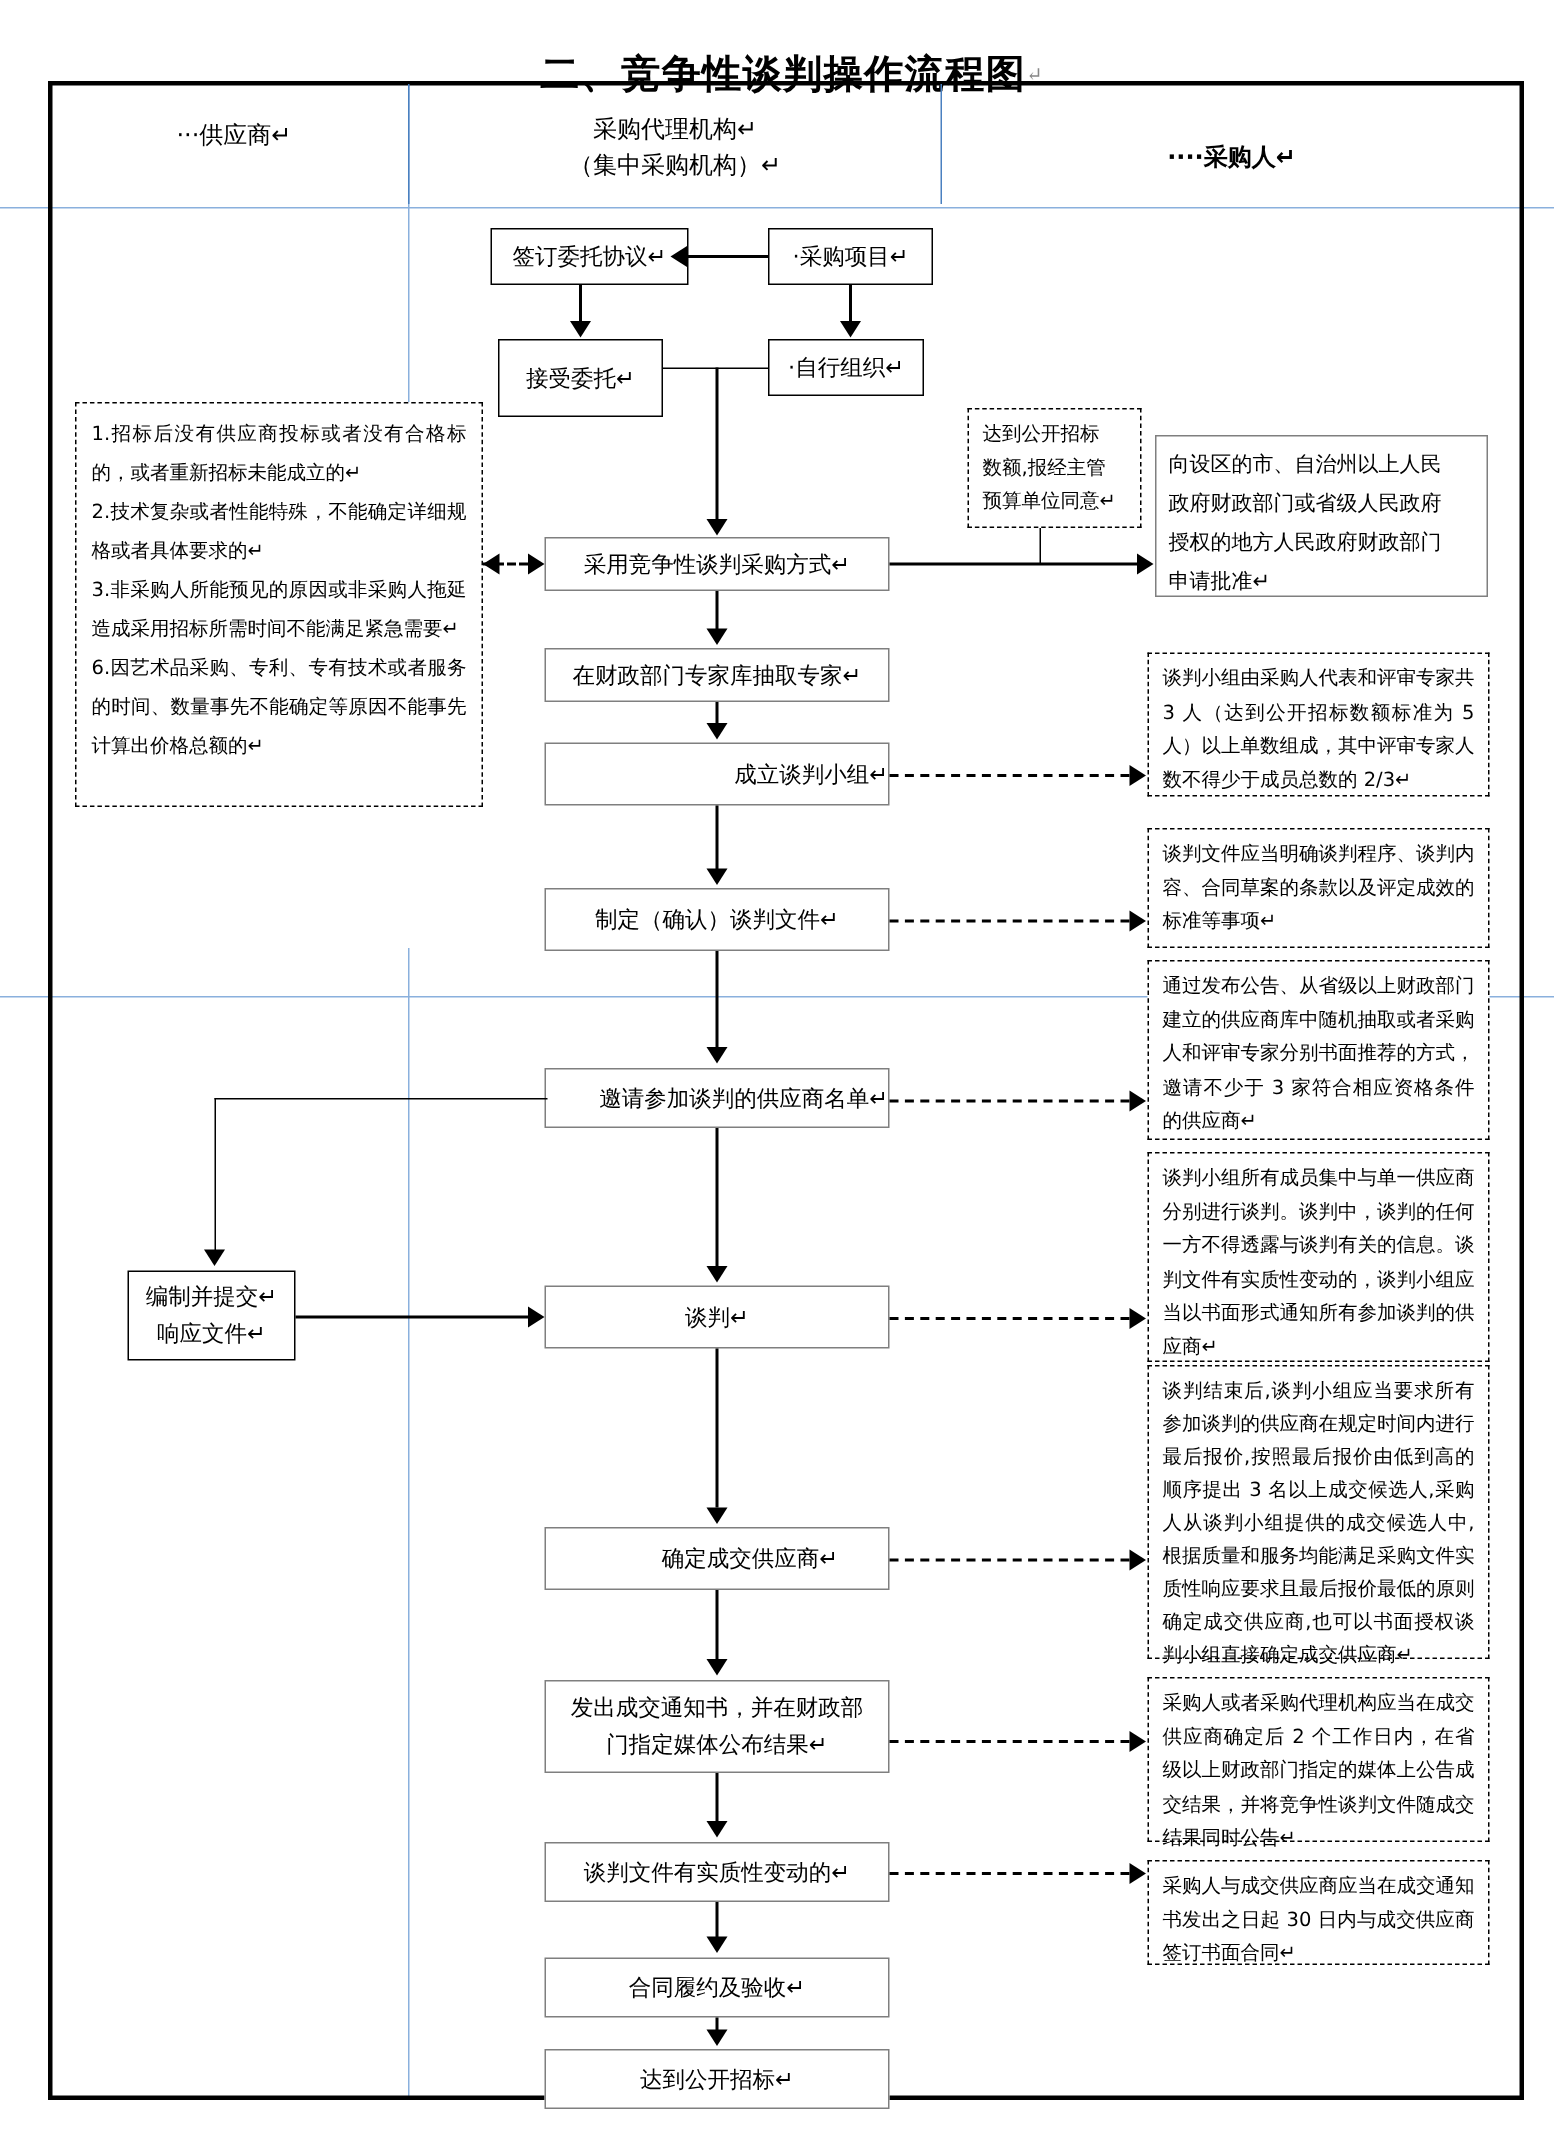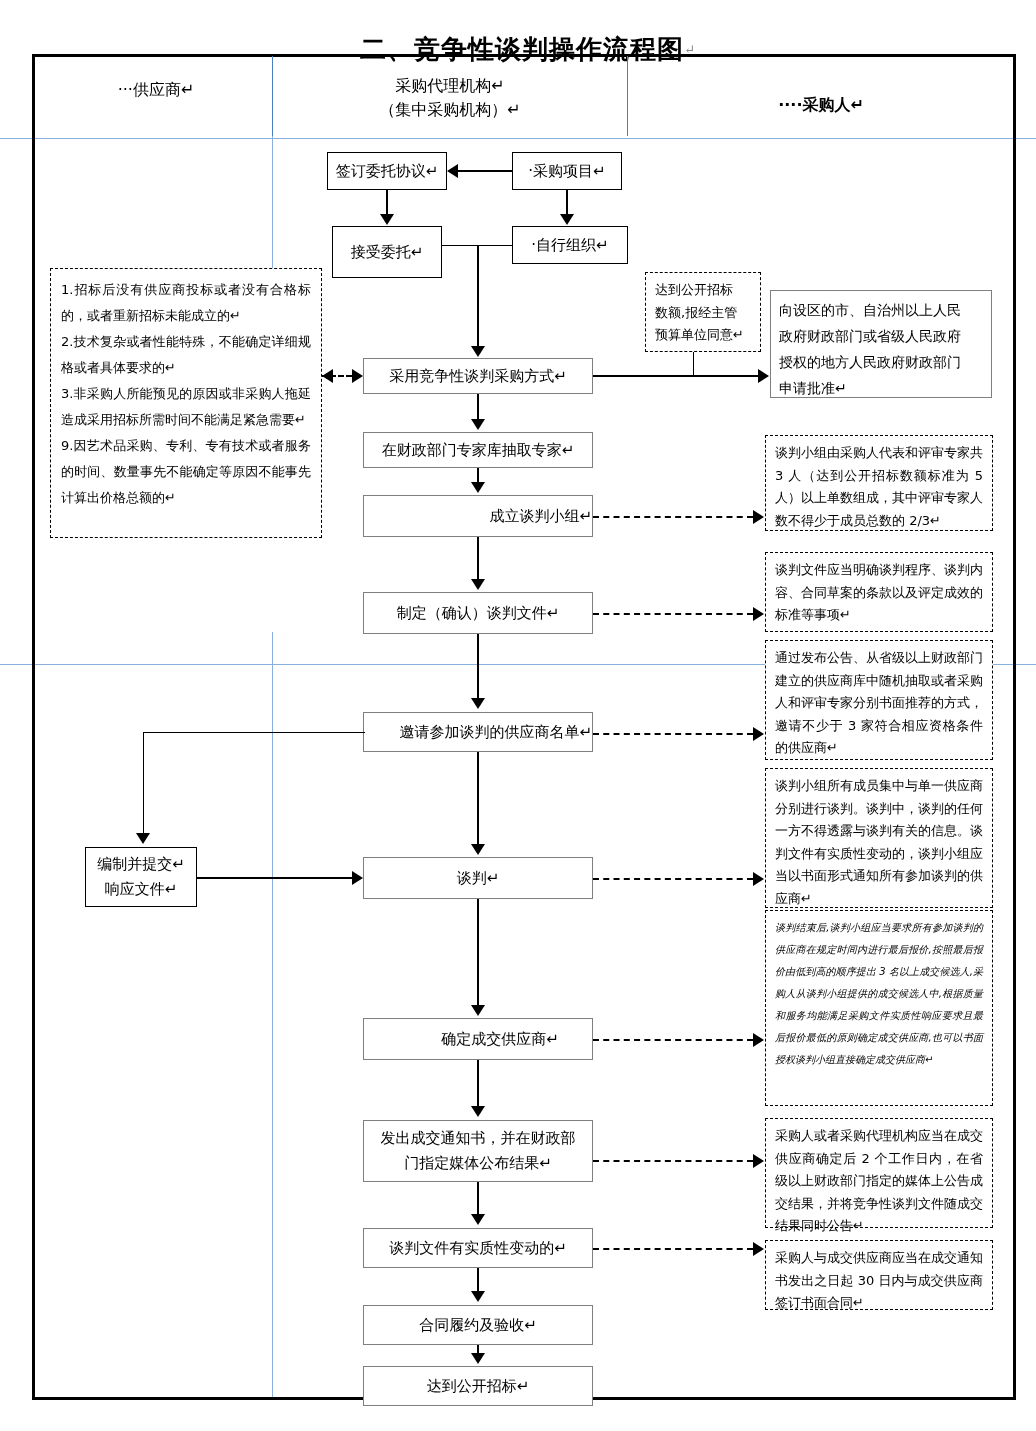--- a/index.html
+++ b/index.html
@@ -51,21 +51,21 @@
   
   .note{
     position:absolute;box-sizing:border-box;
     border:1px dashed #000;background:#fff;
     font-size:13px;line-height:22.5px;
     padding:6px 9px;
     font-family:"DejaVu Sans","Liberation Sans",sans-serif;
     text-align:justify;
     word-break:break-all;
   }
-  .note.big{font-size:10px;line-height:22px;font-style:italic;}
+  .note.big{font-size:13px;line-height:22px;}
   .note-left{font-size:13px;line-height:26px;padding:8px 10px;}
 
   
   .ln-v{position:absolute;width:0;border-left:2px solid #000;}
   .ln-h{position:absolute;height:0;border-top:2px solid #000;}
   .ln-v.thin{border-left-width:1px;}
   .ln-h.thin{border-top-width:1px;}
   .dash-h{position:absolute;height:0;border-top:2px dashed #000;}
 
   
@@ -89,24 +89,24 @@
 <div id="frame"></div>
 
 <div class="lane-div" style="left:272px;top:56px;height:80px;border-left-color:#4a80c0;"></div>
 <div class="lane-div" style="left:627px;top:56px;height:80px;border-left-color:#4a80c0;"></div>
 
 <div class="lane-head" style="left:42px;top:78px;width:228px;"><span>···供应商↵</span></div>
 <div class="lane-head" style="left:280px;top:74px;width:340px;"><span>采购代理机构↵
 （集中采购机构）↵</span></div>
 <div class="lane-head" style="left:636px;top:93px;width:370px;font-weight:bold;"><span>····采购人↵</span></div>
 
-<div class="box dark" style="left:327px;top:152px;width:120px;height:38px;text-align:center;"><span>签订委托协议↵</span></div>
+<div class="box dark" style="left:327px;top:152px;width:132px;height:38px;text-align:center;"><span>签订委托协议↵</span></div>
 <div class="box dark" style="left:512px;top:152px;width:110px;height:38px;"><span>·采购项目↵</span></div>
 <div class="box dark" style="left:332px;top:226px;width:110px;height:52px;"><span>接受委托↵</span></div>
-<div class="box dark" style="left:512px;top:226px;width:116px;height:38px;"><span>·自行组织↵</span></div>
+<div class="box dark" style="left:512px;top:226px;width:104px;height:38px;"><span>·自行组织↵</span></div>
 
 <div class="box" style="left:770px;top:290px;width:222px;height:108px;line-height:26px;display:block;padding:6px 8px;text-align:left;font-size:14px;"><span>向设区的市、自治州以上人民
 政府财政部门或省级人民政府
 授权的地方人民政府财政部门
 申请批准↵</span></div>
 
 <div class="box" style="left:363px;top:358px;width:230px;height:36px;"><span>采用竞争性谈判采购方式↵</span></div>
 <div class="box" style="left:363px;top:432px;width:230px;height:36px;"><span>在财政部门专家库抽取专家↵</span></div>
 <div class="box" style="left:363px;top:495px;width:230px;height:42px;justify-content:flex-end;"><span>成立谈判小组↵</span></div>
 <div class="box" style="left:363px;top:592px;width:230px;height:42px;"><span>制定（确认）谈判文件↵</span></div>
@@ -119,21 +119,21 @@
 <div class="box" style="left:363px;top:1018px;width:230px;height:42px;padding-left:44px;"><span>确定成交供应商↵</span></div>
 <div class="box" style="left:363px;top:1120px;width:230px;height:62px;"><span>发出成交通知书，并在财政部
 门指定媒体公布结果↵</span></div>
 <div class="box" style="left:363px;top:1228px;width:230px;height:40px;"><span>谈判文件有实质性变动的↵</span></div>
 <div class="box" style="left:363px;top:1305px;width:230px;height:40px;"><span>合同履约及验收↵</span></div>
 <div class="box" style="left:363px;top:1366px;width:230px;height:40px;"><span>达到公开招标↵</span></div>
 
 <div class="note note-left" style="left:50px;top:268px;width:272px;height:270px;"><span style="white-space:pre-line;">1.招标后没有供应商投标或者没有合格标的，或者重新招标未能成立的↵
 2.技术复杂或者性能特殊，不能确定详细规格或者具体要求的↵
 3.非采购人所能预见的原因或非采购人拖延造成采用招标所需时间不能满足紧急需要↵
-9.因艺术品采购、专利、专有技术或者服务的时间、数量事先不能确定等原因不能事先计算出价格总额的↵</span></div>
+6.因艺术品采购、专利、专有技术或者服务的时间、数量事先不能确定等原因不能事先计算出价格总额的↵</span></div>
 
 <div class="note" style="left:645px;top:272px;width:116px;height:80px;text-align:left;"><span style="white-space:pre-line;">达到公开招标
 数额,报经主管
 预算单位同意↵</span></div>
 
 <div class="note" style="left:765px;top:435px;width:228px;height:96px;"><span>谈判小组由采购人代表和评审专家共 3 人（达到公开招标数额标准为 5 人）以上单数组成，其中评审专家人数不得少于成员总数的 2/3↵</span></div>
 
 <div class="note" style="left:765px;top:552px;width:228px;height:80px;"><span>谈判文件应当明确谈判程序、谈判内容、合同草案的条款以及评定成效的标准等事项↵</span></div>
 
 <div class="note" style="left:765px;top:640px;width:228px;height:120px;"><span>通过发布公告、从省级以上财政部门建立的供应商库中随机抽取或者采购人和评审专家分别书面推荐的方式，邀请不少于 3 家符合相应资格条件的供应商↵</span></div>

